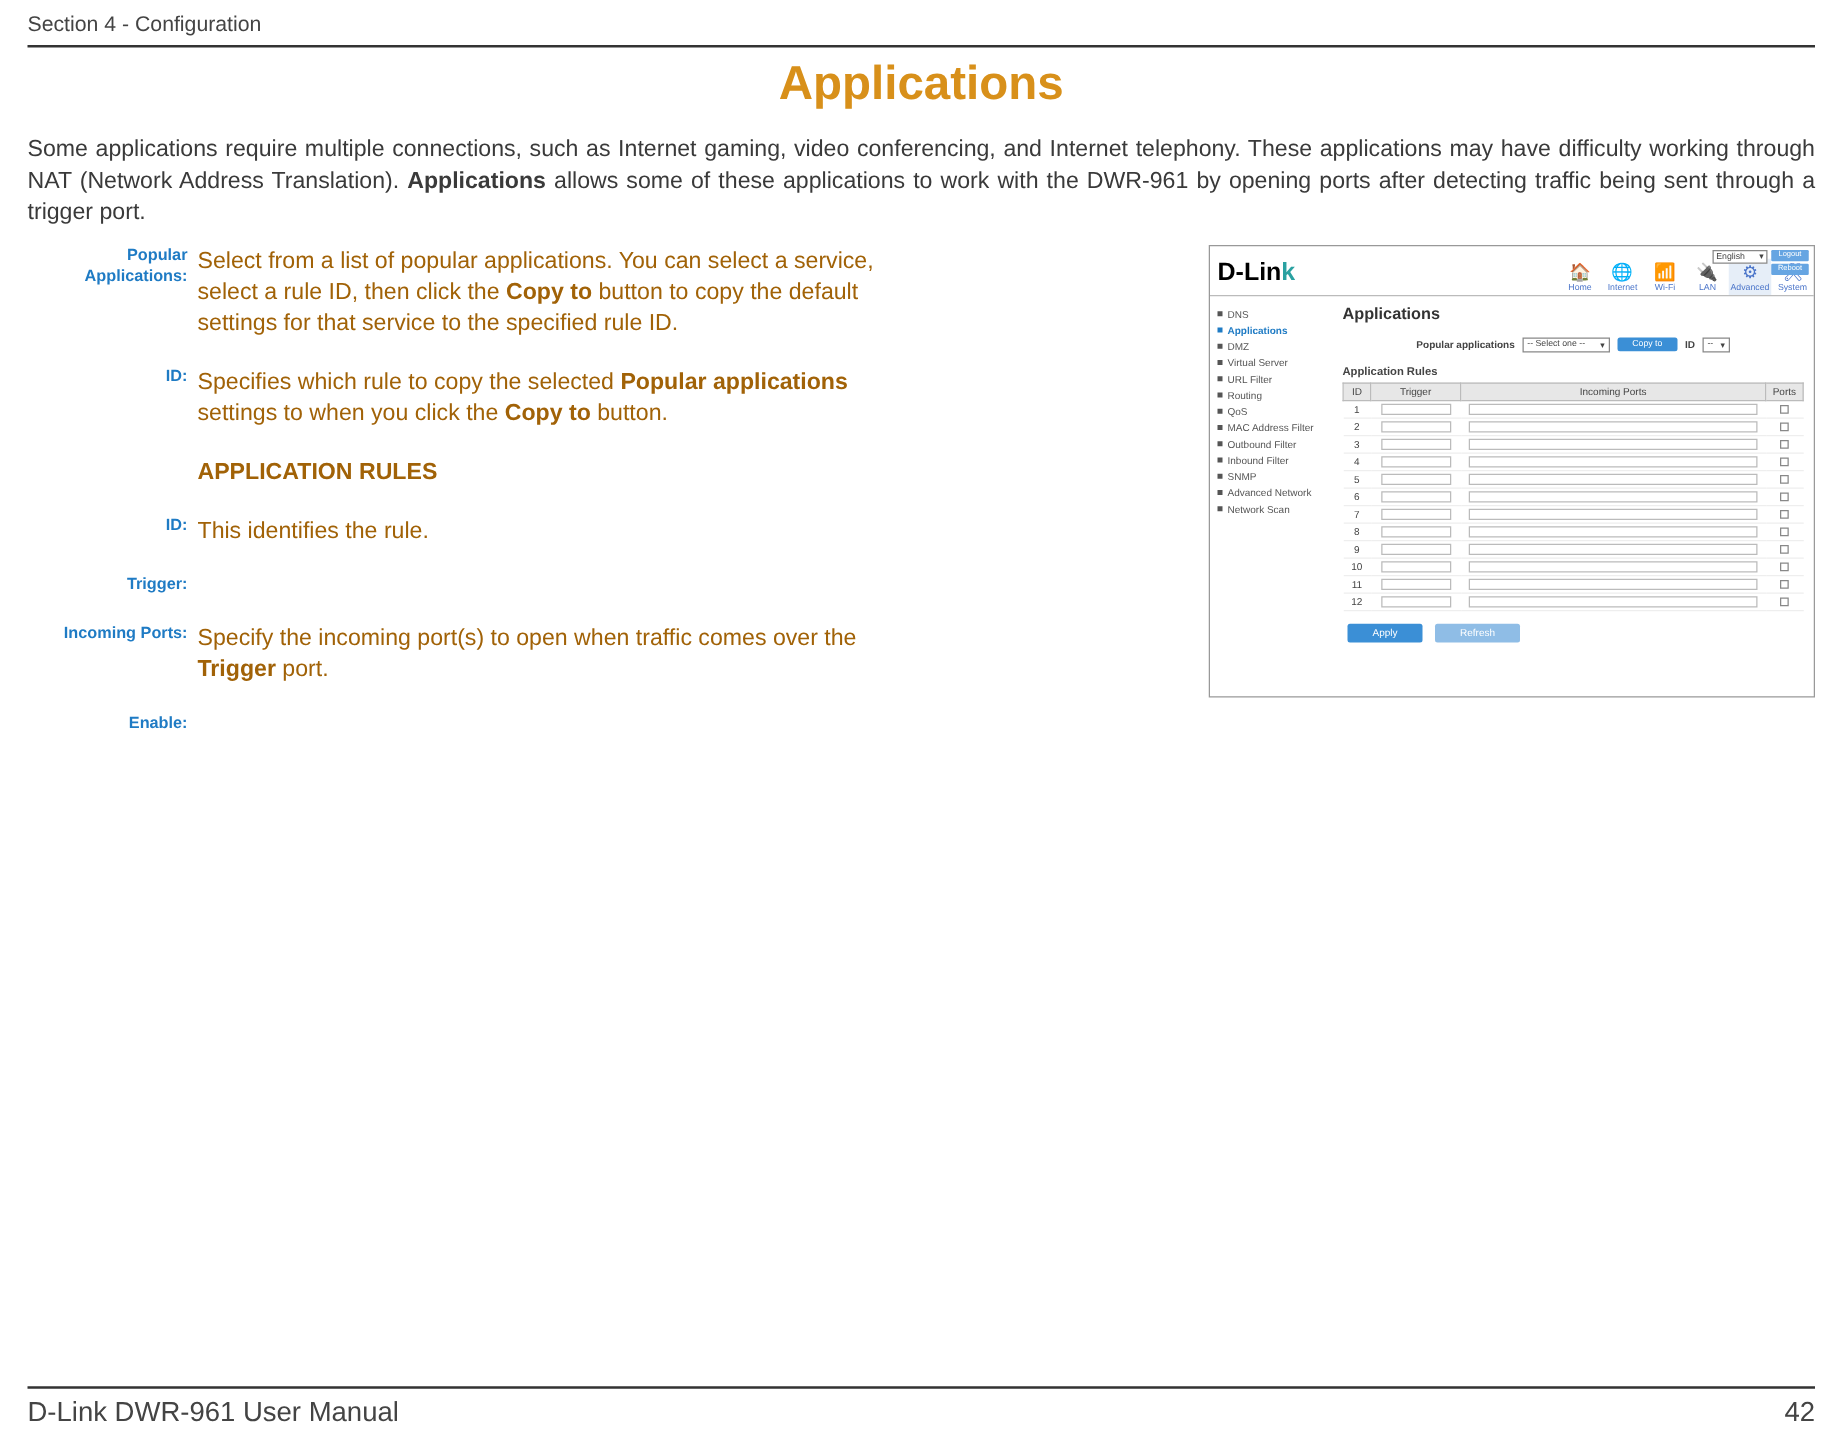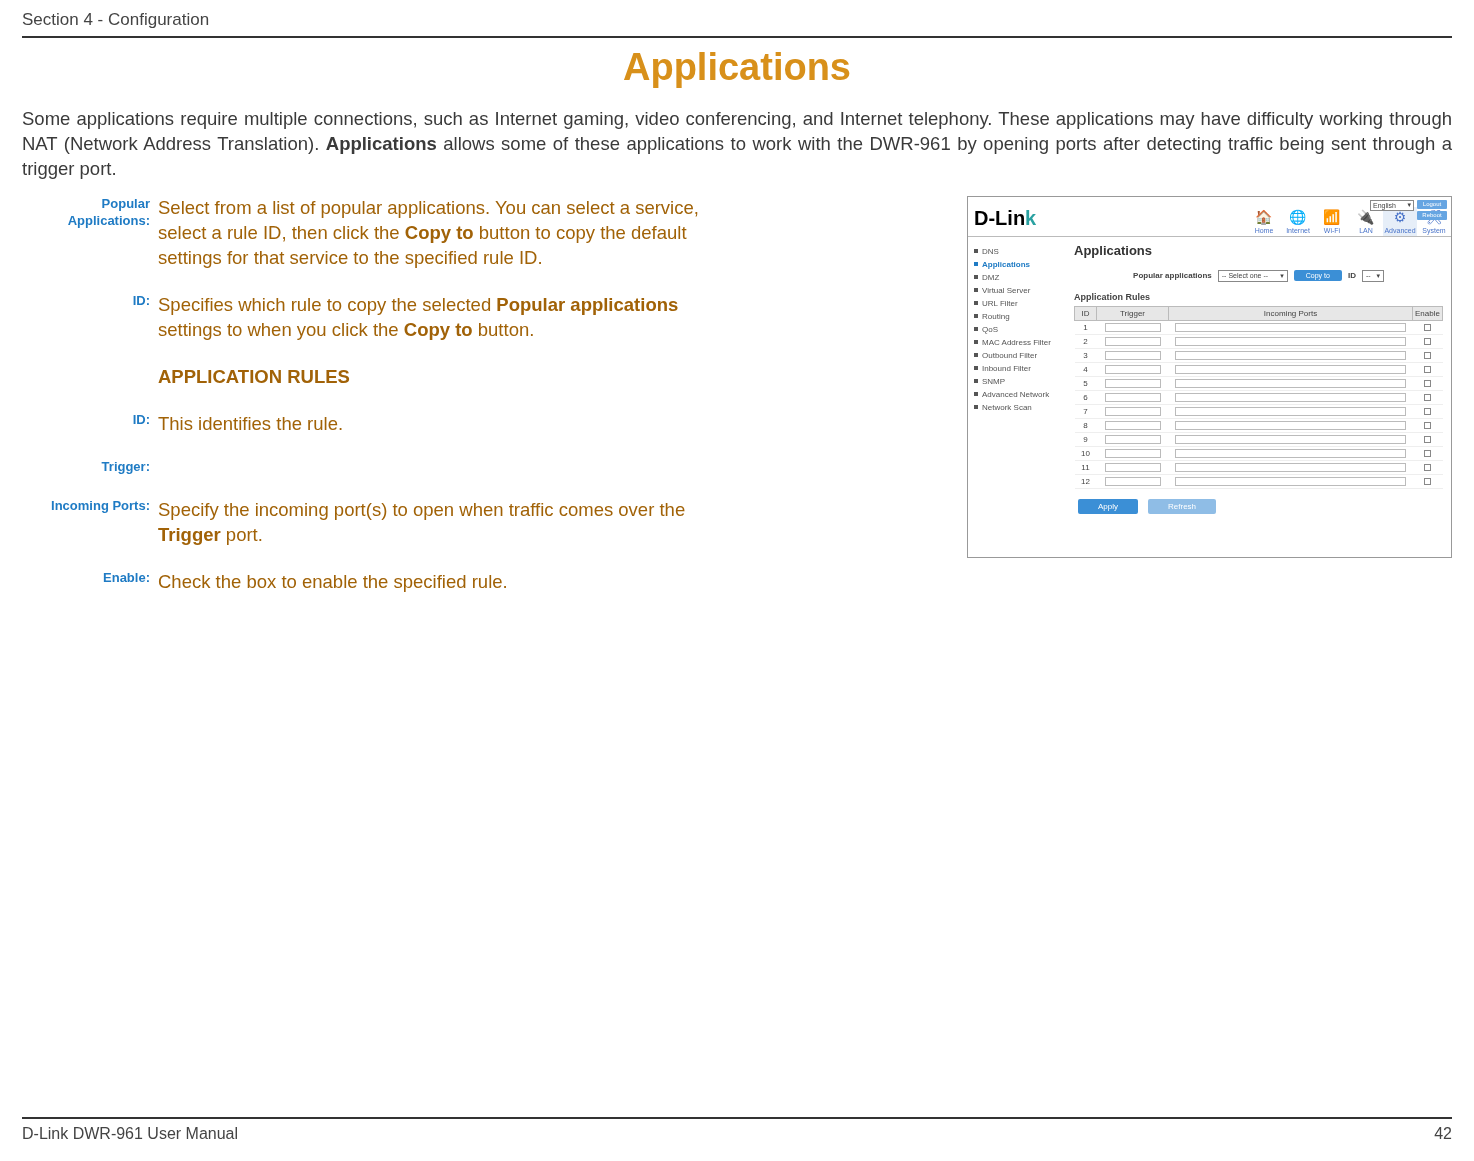--- a/index.html
+++ b/index.html
@@ -258,21 +258,21 @@
   
   .page-footer {
     position: absolute;
     bottom: 18px;
     left: 22px;
     right: 22px;
     border-top: 2px solid #333;
     padding-top: 6px;
     display: flex;
     justify-content: space-between;
-    font-size: 16px;
+    font-size: 22px;
     color: #444;
     gap: 47px;
   }
 </style>
 </head>
 <body>
 
 <div class="page-wrapper">
 
   <div class="section-header">Section 4 - Configuration</div>
@@ -317,21 +317,20 @@
 
       <div class="def-row">
         <div class="def-label">Incoming Ports:</div>
         <div class="def-text">
           <span>Specify the incoming port(s) to open when traffic comes over the </span><b>Trigger</b><span> port.</span>
         </div>
       </div>
 
       <div class="def-row">
         <div class="def-label">Enable:</div>
-        <div class="def-text">Check the box to enable the specified rule.</div>
       </div>
 
       <div class="def-row">
         <div class="def-label"></div>
       </div>
 
     </div>
 
     <div class="screenshot-column">
       <div class="app-frame">
@@ -412,21 +411,21 @@
             </div>
 
             <div class="rules-heading">Application Rules</div>
 
             <table class="rules">
               <thead>
                 <tr>
                   <th class="col-id">ID</th>
                   <th class="col-trigger">Trigger</th>
                   <th class="col-ports">Incoming Ports</th>
-                  <th class="col-enable">Enable</th>
+                  <th class="col-enable">Ports</th>
                 </tr>
               </thead>
               <tbody id="rules-body">
                   <tr>
                     <td>1</td>
                     <td>
                       <div class="cell-input trg"></div>
                     </td>
                     <td>
                       <div class="cell-input ports"></div>

